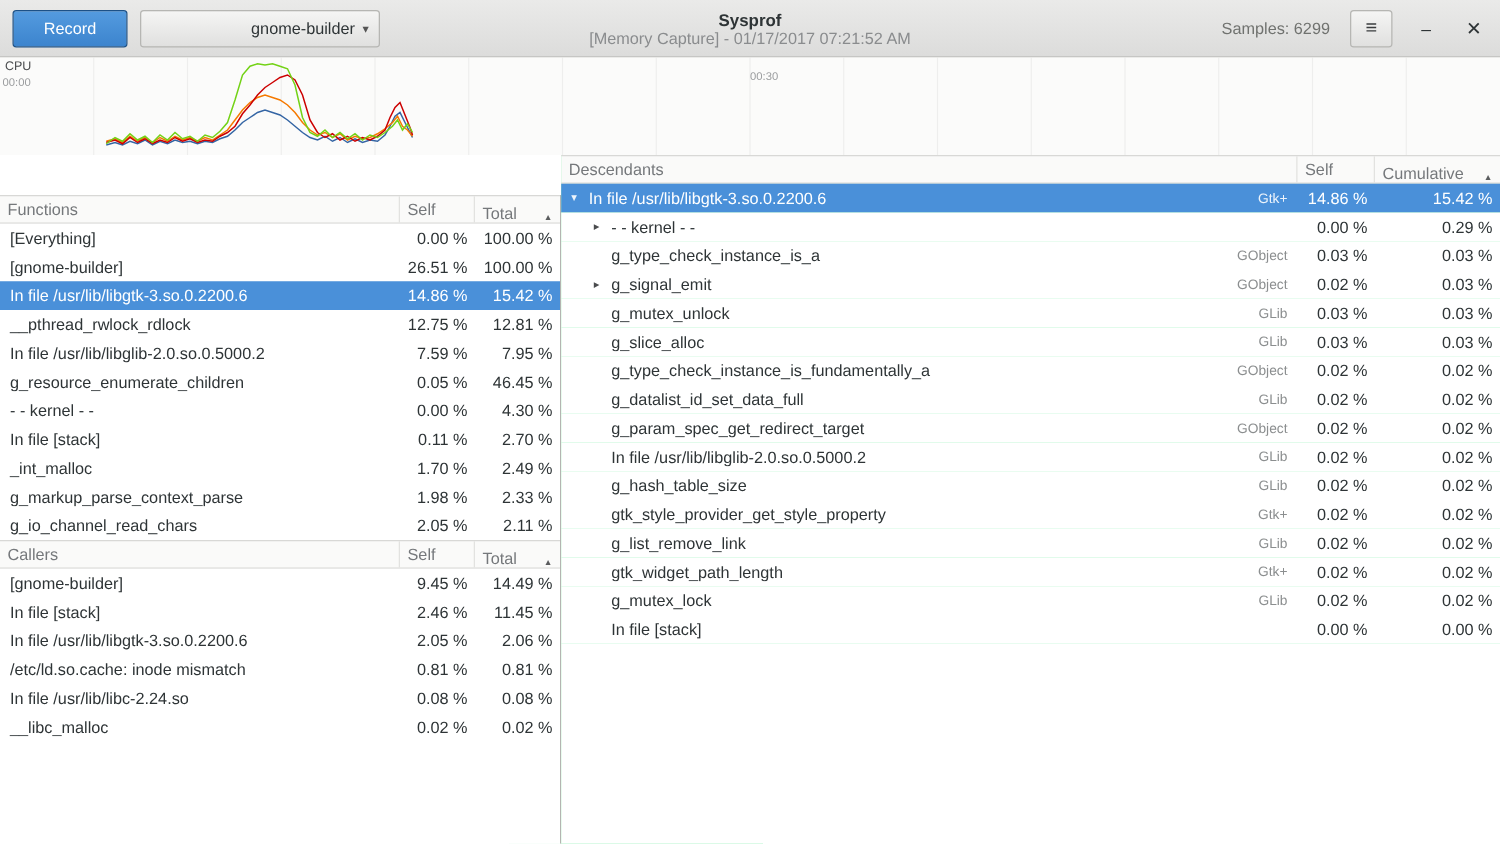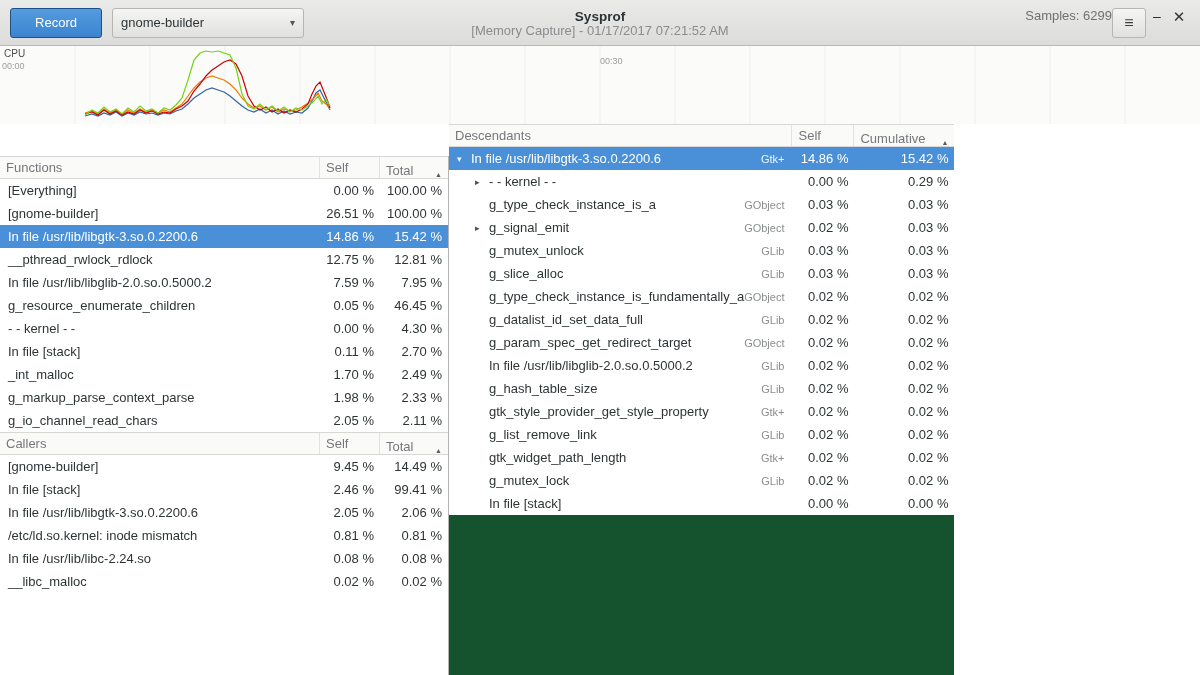--- a/index.html
+++ b/index.html
@@ -6,44 +6,44 @@
   html,body { width:1200px; height:675px; overflow:hidden; }
   body { font-family:"Liberation Sans","DejaVu Sans",sans-serif; font-size:13px; color:#2e3436; background:#fff; }
 
   
   .headerbar { position:relative; height:46px; background:linear-gradient(#eaeae9,#dcdcdb);
     border-bottom:1px solid #b7b7b4; display:flex; align-items:center; padding:0 10px; gap:10px; }
   .btn { height:30px; border-radius:3px; border:1px solid #b6b6b3; background:linear-gradient(#f5f5f4,#e0e0df);
     display:inline-flex; align-items:center; justify-content:center; font-size:13px; color:#2e3436; cursor:pointer; }
   .btn-record { width:92px; background:linear-gradient(#549bdf,#3c84ce); border-color:#1c5187; color:#fff; }
   .btn-dropdown { width:192px; padding:0 8px; justify-content:space-between; }
-  .btn-dropdown .lbl { flex:1; text-align:left; }
+  .btn-dropdown .lbl { flex:1; text-align:right; }
   .caret { font-size:10px; color:#555; margin-left:6px; }
   .titlebox { position:absolute; left:50%; top:0; transform:translateX(-50%); height:46px;
     display:flex; flex-direction:column; align-items:center; justify-content:center; }
   .title { font-weight:bold; font-size:13.5px; color:#2e3436; line-height:16px; }
   .subtitle { font-size:13px; color:#8a8c8e; line-height:12px; }
-  .hdr-right { margin-left:auto; display:flex; }
+  .hdr-right { margin-left:auto; display:flex; align-items:center; gap:16px; }
   .samples { color:#70726f; font-size:13px; }
   .btn-menu { width:34px; font-size:16px; color:#3a3c3e; }
   .winctl { font-size:15px; color:#2e3436; width:22px; text-align:center; cursor:pointer; }
   .winctl.min { font-size:14px; }
 
   
   .graph { position:relative; height:78px; background:#fbfbfa; }
   .graph svg { position:absolute; inset:0; }
   .cpu-label { position:absolute; left:4px; top:2px; font-size:10px; color:#4a4c4e; }
   .tlabel { position:absolute; font-size:9px; color:#9b9d9f; }
   .t0 { left:2px; top:15px; }
   .t30 { left:600px; top:10px; }
 
   
   .panes { display:flex; height:551px; }
   .left-pane { width:449px; border-right:1px solid #b4b4b1; display:flex; flex-direction:column; background:#fff;margin-top:32px; }
-  .right-pane { flex:1; display:flex; flex-direction:row; background:#14532d; }
+  .right-pane { flex:1; display:flex; flex-direction:column; background:#86efac; }
 
   .thead { display:grid; height:23px; background:#fafaf9; border-top:1px solid #d8d8d6; border-bottom:1px solid #d8d8d6; }
   .left-pane .thead, .left-pane .row { grid-template-columns:1fr 60px 68px; }
   .right-pane .thead, .right-pane .row { grid-template-columns:1fr 62px 100px; }
   .th { display:flex; align-items:center; color:#75787b; font-size:13px; padding:0 6px; border-right:1px solid #e2e2e0; }
   .th:last-child { border-right:none;align-items:flex-end; }
   .th.sorted { justify-content:space-between; }
   .sort { font-size:7px; color:#5a5c5e; margin-left:4px; }
 
   .tbody { display:block; }
@@ -208,31 +208,31 @@
 
           <div class="row" style="--depth: 0;">
             <div class="cell name">[gnome-builder]</div>
             <div class="cell num">9.45 %</div>
             <div class="cell num">14.49 %</div>
           </div>
 
           <div class="row" style="--depth: 0;">
             <div class="cell name">In file [stack]</div>
             <div class="cell num">2.46 %</div>
-            <div class="cell num">99.41 %</div>
+            <div class="cell num">11.45 %</div>
           </div>
 
           <div class="row" style="--depth: 0;">
             <div class="cell name">In file /usr/lib/libgtk-3.so.0.2200.6</div>
             <div class="cell num">2.05 %</div>
             <div class="cell num">2.06 %</div>
           </div>
 
           <div class="row" style="--depth: 0;">
-            <div class="cell name">/etc/ld.so.kernel: inode mismatch</div>
+            <div class="cell name">/etc/ld.so.cache: inode mismatch</div>
             <div class="cell num">0.81 %</div>
             <div class="cell num">0.81 %</div>
           </div>
 
           <div class="row" style="--depth: 0;">
             <div class="cell name">In file /usr/lib/libc-2.24.so</div>
             <div class="cell num">0.08 %</div>
             <div class="cell num">0.08 %</div>
           </div>
 

